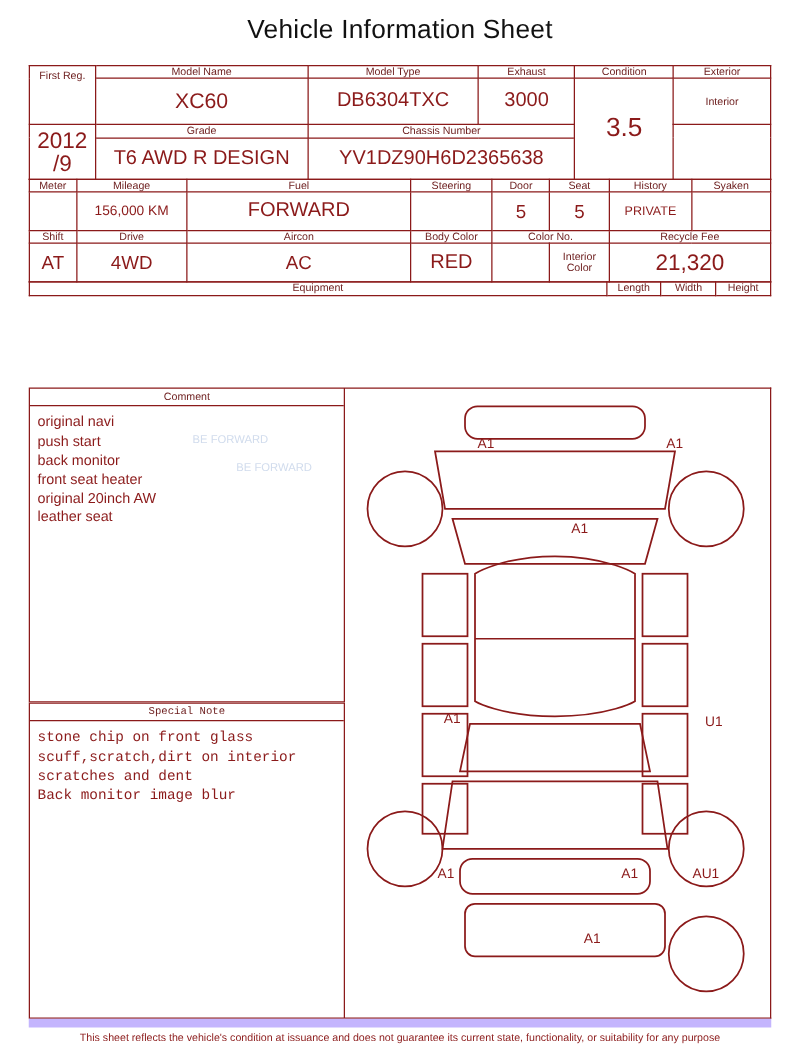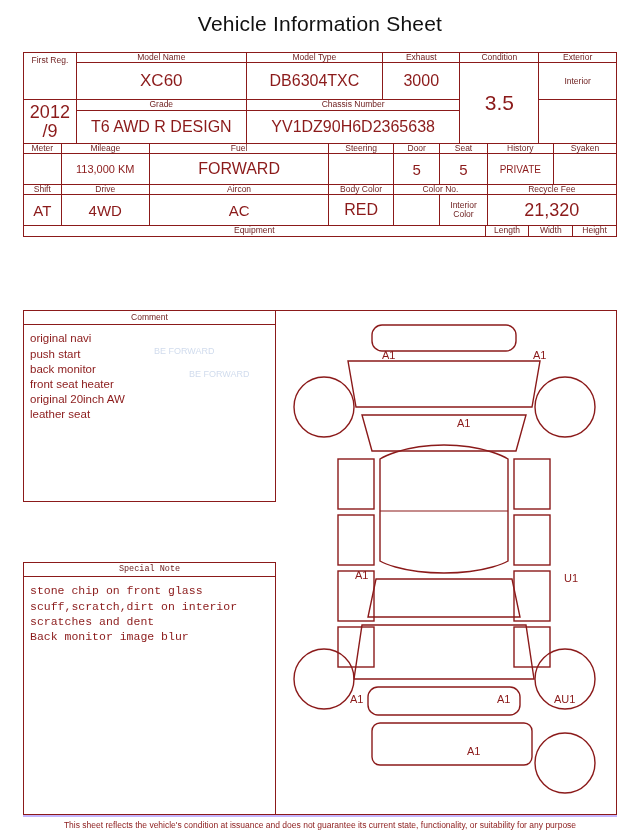--- a/index.html
+++ b/index.html
@@ -78,21 +78,21 @@
     width: 594px;
     height: 505px;
   }
   .comment-box, .note-box {
     position: absolute;
     left: 0;
     border: 1px solid #8b1a1a;
     box-sizing: border-box;
     background: #fff;
   }
-  .comment-box { top: 0; width: 253px; height: 192px; }
+  .comment-box { top: 0; width: 253px; height: 252px; }
   .note-box { top: 252px; width: 253px; height: 253px; font-family: Liberation Mono, monospace; }
   .box-hdr {
     font-size: 8.5px;
     text-align: center;
     color: #6b1b1b;
     border-bottom: 1px solid #8b1a1a;
     padding: 2px 0 2px 0;
     line-height: 1.1;
   }
   .box-body {
@@ -110,21 +110,21 @@
     height: 505px;
     border: 1px solid #8b1a1a;
     border-left: none;
     box-sizing: border-box;
   }
   .footer {
     position: absolute;
     left: 23px;
     top: 815px;
     width: 594px;
-    border-top: 2px solid #c4b5fd;
+    border-top: 7px solid #c4b5fd;
     font-size: 8.5px;
     color: #8b1a1a;
     text-align: center;
     padding-top: 3px;
     box-sizing: border-box;
   }
   .wm {
     position: absolute;
     color: #c9d6ea;
     font-size: 9px;
@@ -242,21 +242,21 @@
         </td>
         <td class="lbl" width="63">
           <span>Syaken</span>
         </td>
       </tr>
       <tr>
         <td height="30">
           <div class="val-sm"></div>
         </td>
         <td>
-          <div class="val-sm" style="font-size:11px;">113,000 KM</div>
+          <div class="val-sm" style="font-size:11px;">156,000 KM</div>
         </td>
         <td>
           <div class="val" style="font-size:16px;">FORWARD</div>
         </td>
         <td>
           <div class="val-sm"></div>
         </td>
         <td>
           <div class="val" style="font-size:15px;">5</div>
         </td>

